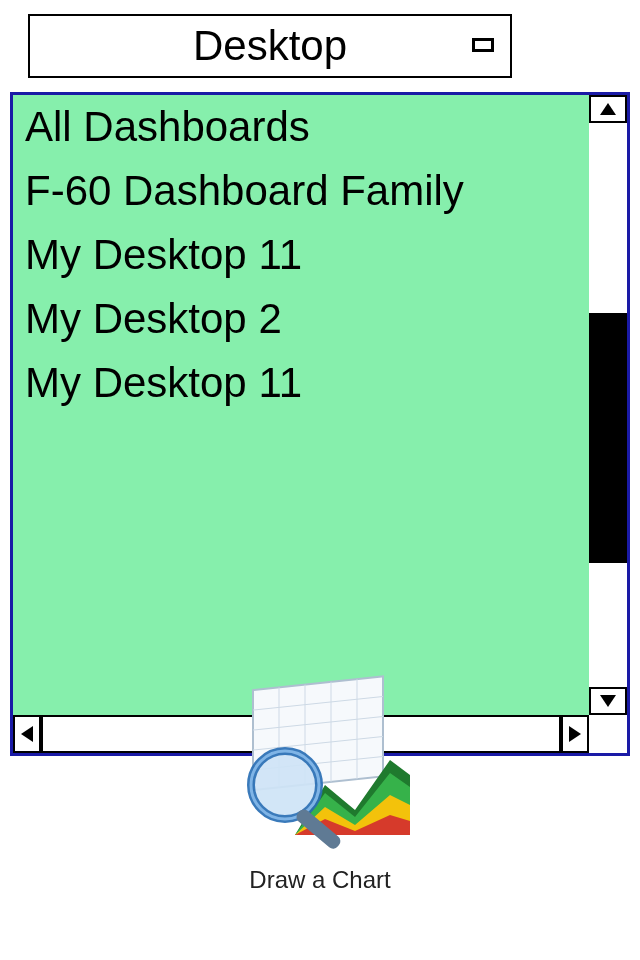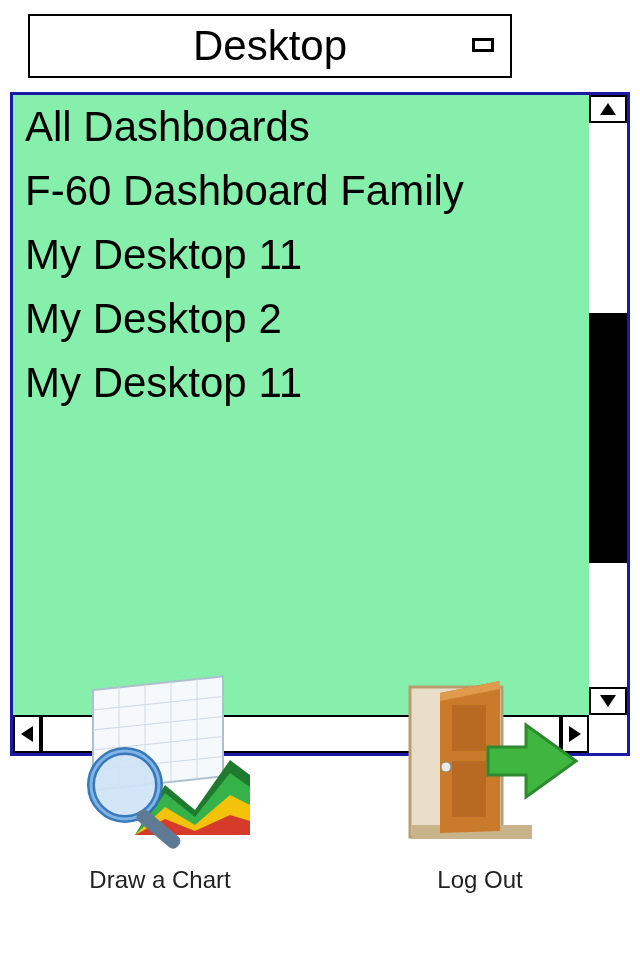--- a/index.html
+++ b/index.html
@@ -105,31 +105,13 @@
         <polygon points="70,160 100,144 130,156 165,140 185,146 185,160" fill="#d63a2b"></polygon>
 
         <circle cx="60" cy="110" r="34" fill="#cfe4f7" stroke="#2a6fb5" stroke-width="8" opacity="0.92"></circle>
         <circle cx="60" cy="110" r="34" fill="none" stroke="#7fb4e6" stroke-width="3"></circle>
         <rect x="78" y="132" width="52" height="14" rx="6" fill="#5f7a94" transform="rotate(40 78 132)"></rect>
       </svg>
     </div>
     <div class="lbl">Draw a Chart</div>
   </div>
 
-  <div class="action">
-    <div class="iconwrap">
-      <svg width="200" height="180" viewBox="0 0 200 180">
-
-        <rect x="30" y="12" width="92" height="150" fill="#e9ddc9" stroke="#b89d6e" stroke-width="3"></rect>
-        <rect x="32" y="150" width="120" height="14" fill="#c9b38a"></rect>
-
-        <polygon points="60,18 120,6 120,156 60,158" fill="#c97a2b"></polygon>
-        <polygon points="60,18 120,6 120,14 60,26" fill="#e09a4d"></polygon>
-        <rect x="72" y="30" width="34" height="46" fill="#b86a22"></rect>
-        <rect x="72" y="86" width="34" height="56" fill="#b86a22"></rect>
-        <circle cx="66" cy="92" r="5" fill="#e9e9e9" stroke="#888"></circle>
-
-        <polygon points="196,86 146,50 146,72 108,72 108,100 146,100 146,122" fill="#3fb63f" stroke="#2e8a2e" stroke-width="3"></polygon>
-      </svg>
-    </div>
-    <div class="lbl">Log Out</div>
-  </div>
 </div>
 
 </body></html>

